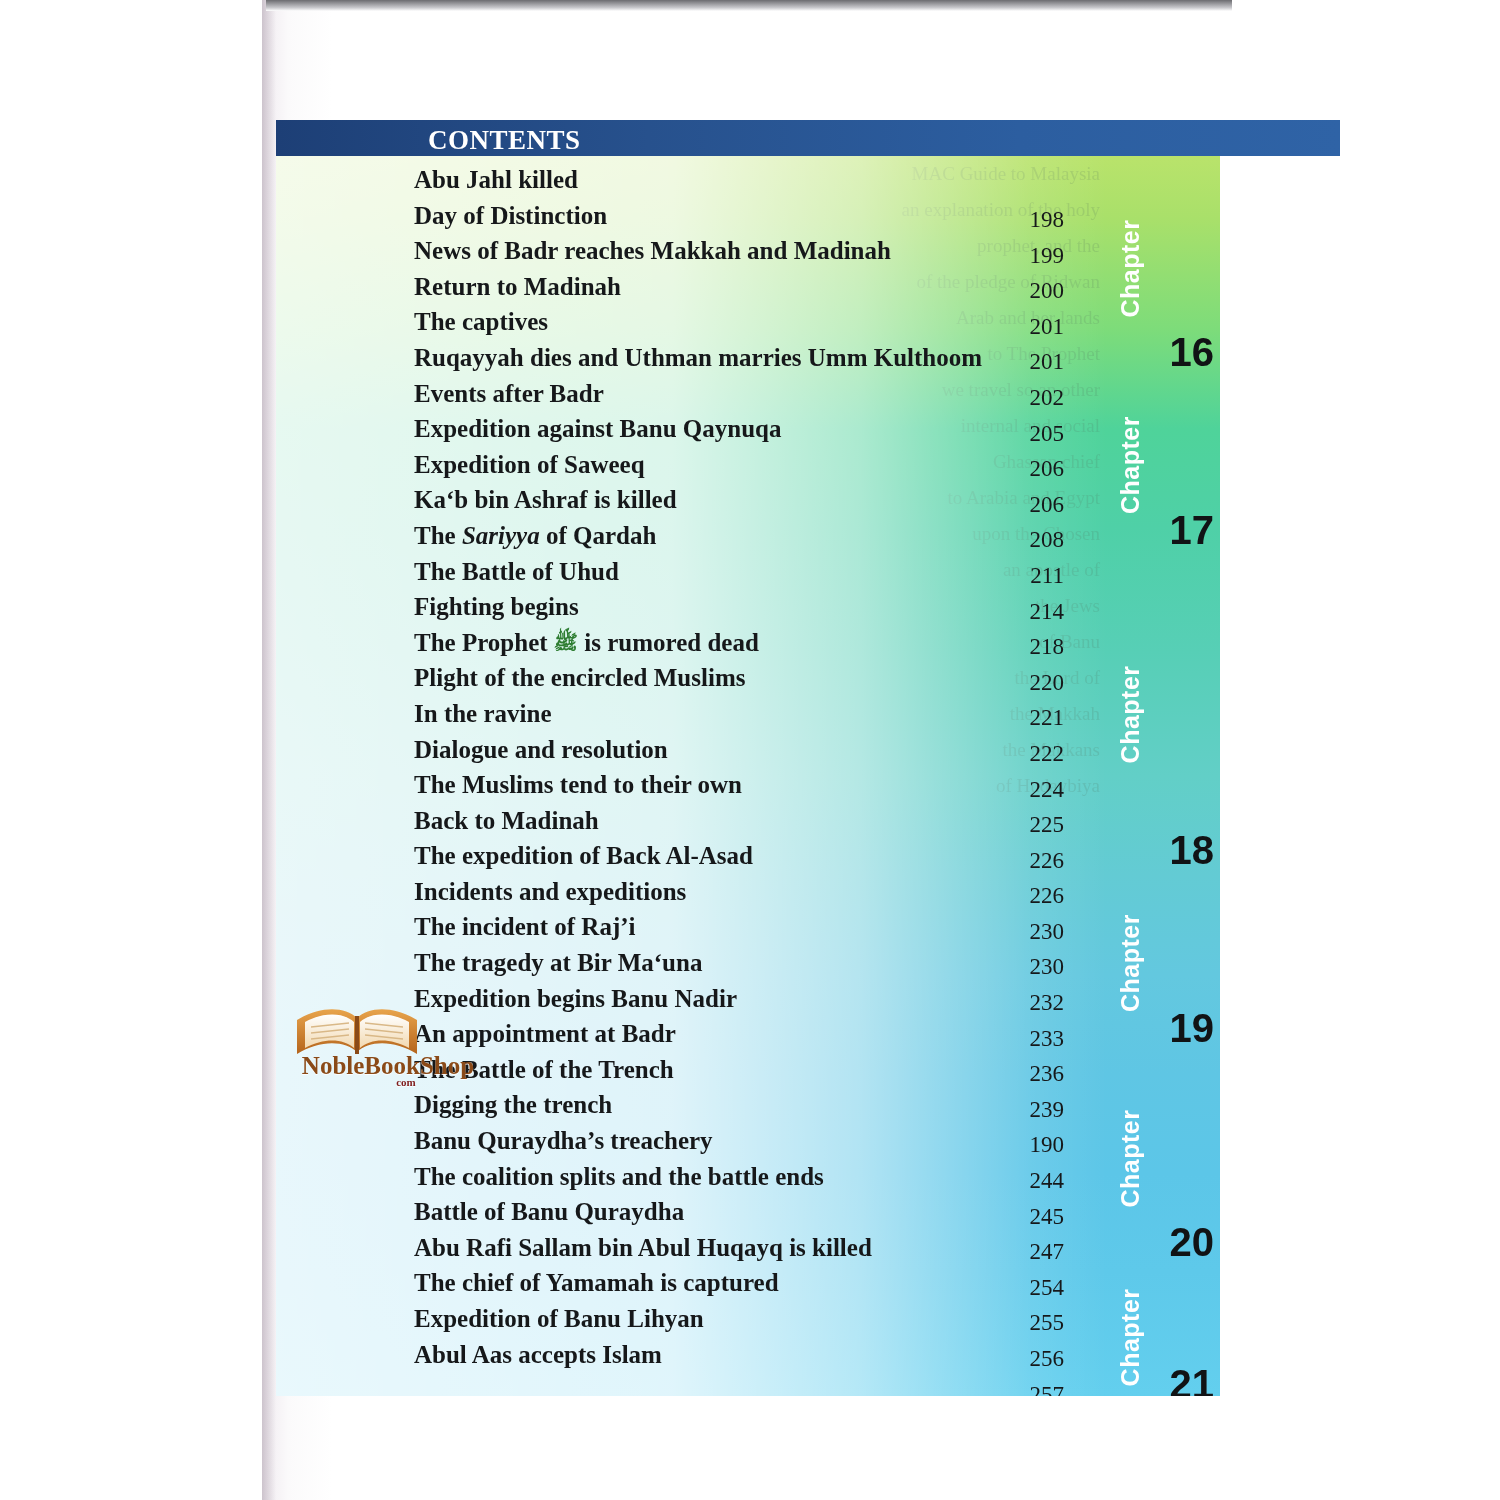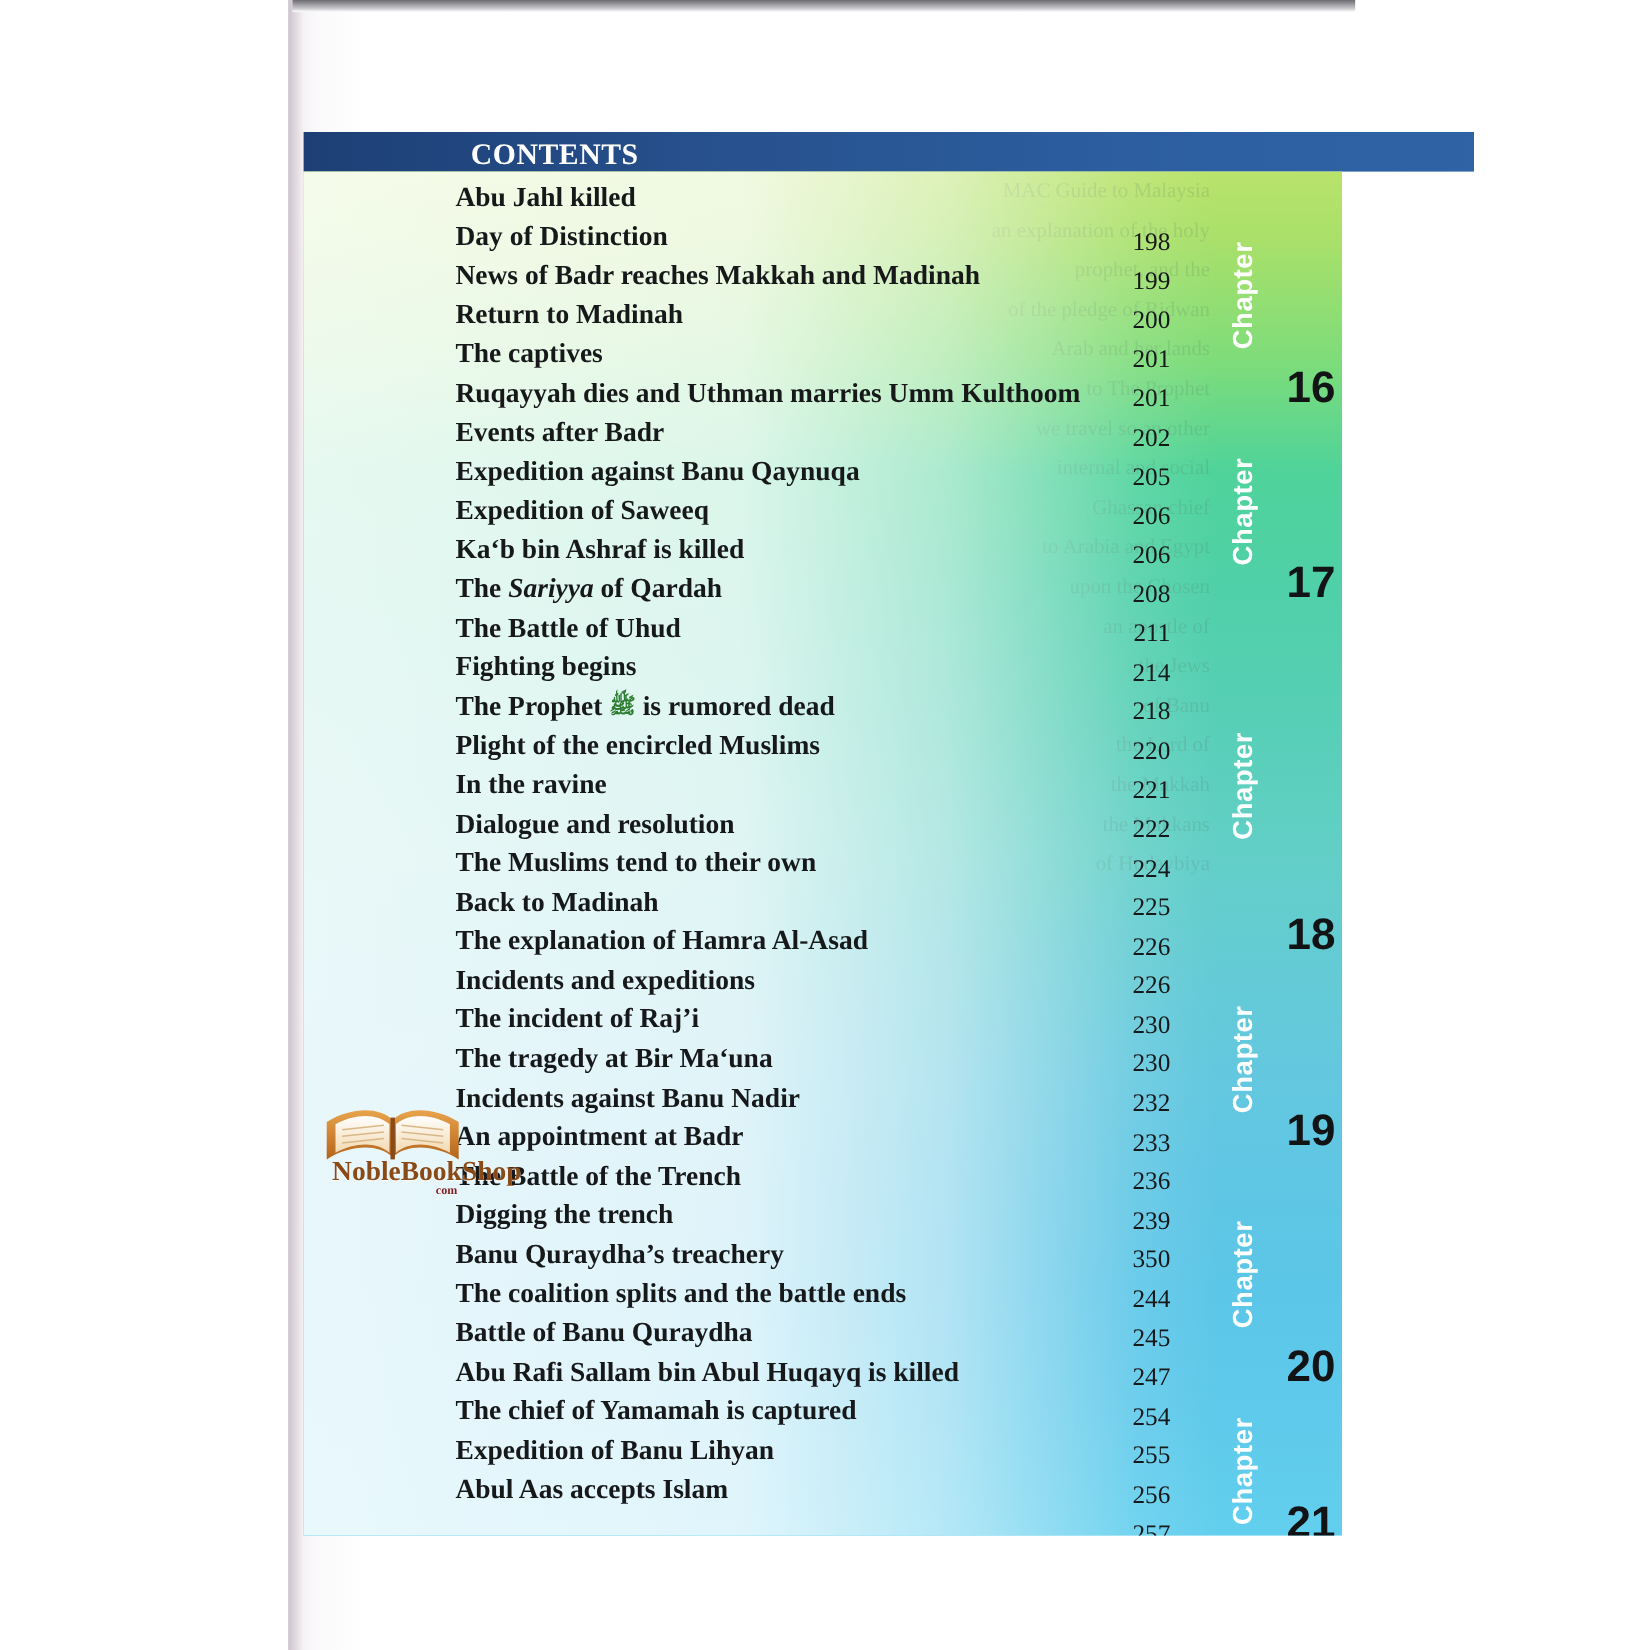--- a/index.html
+++ b/index.html
@@ -365,50 +365,50 @@
           </div>
           <div class="row">
             <div class="label">The Muslims tend to their own</div>
             <div class="page">225</div>
           </div>
           <div class="row">
             <div class="label">Back to Madinah</div>
             <div class="page">226</div>
           </div>
           <div class="row">
-            <div class="label">The explanation of Hamra Al-Asad</div>
+            <div class="label">The expedition of Back Al-Asad</div>
             <div class="page">226</div>
           </div>
           <div class="row">
             <div class="label">Incidents and expeditions</div>
             <div class="page">230</div>
           </div>
           <div class="row">
             <div class="label">The incident of Raj’i</div>
             <div class="page">230</div>
           </div>
           <div class="row">
             <div class="label">The tragedy at Bir Ma‘una</div>
             <div class="page">232</div>
           </div>
           <div class="row">
-            <div class="label">Incidents against Banu Nadir</div>
+            <div class="label">Expedition begins Banu Nadir</div>
             <div class="page">233</div>
           </div>
           <div class="row">
             <div class="label">An appointment at Badr</div>
             <div class="page">236</div>
           </div>
           <div class="row">
             <div class="label">The Battle of the Trench</div>
             <div class="page">239</div>
           </div>
           <div class="row">
             <div class="label">Digging the trench</div>
-            <div class="page">350</div>
+            <div class="page">190</div>
           </div>
           <div class="row">
             <div class="label">Banu Quraydha’s treachery</div>
             <div class="page">244</div>
           </div>
           <div class="row">
             <div class="label">The coalition splits and the battle ends</div>
             <div class="page">245</div>
           </div>
           <div class="row">

